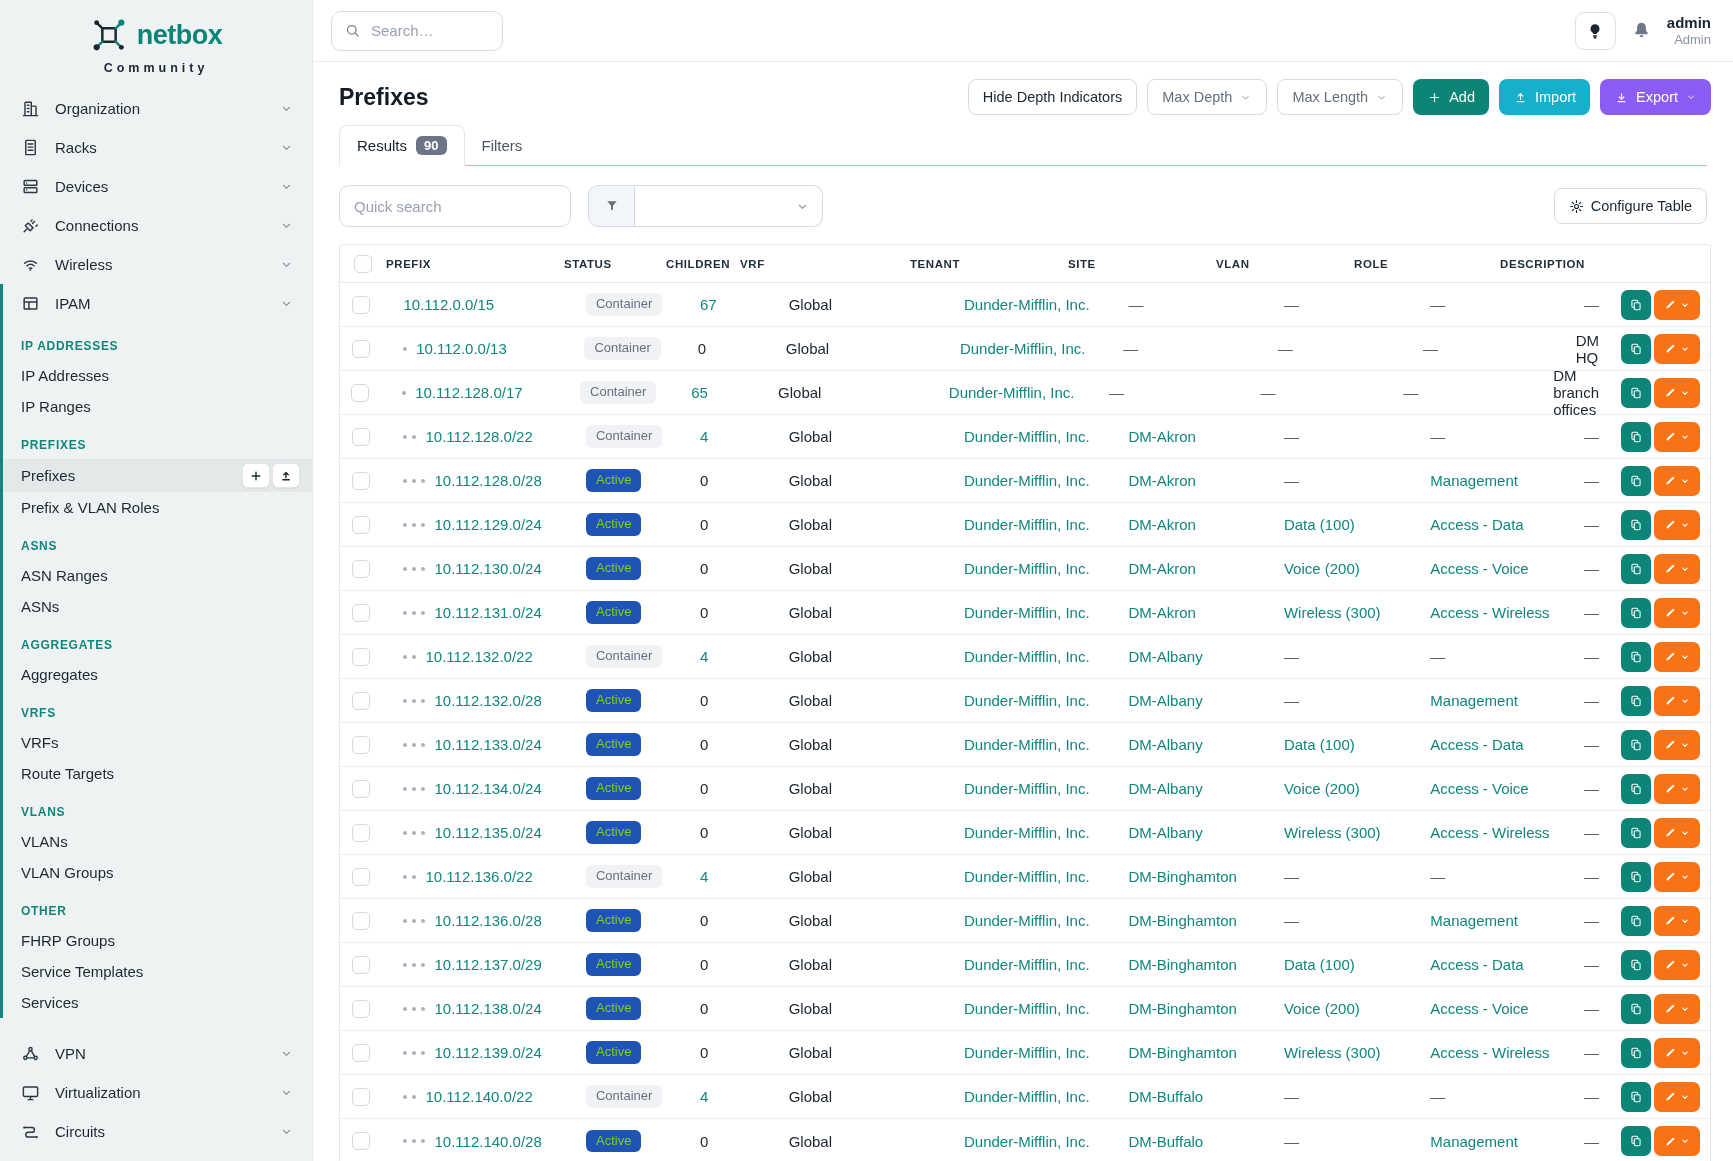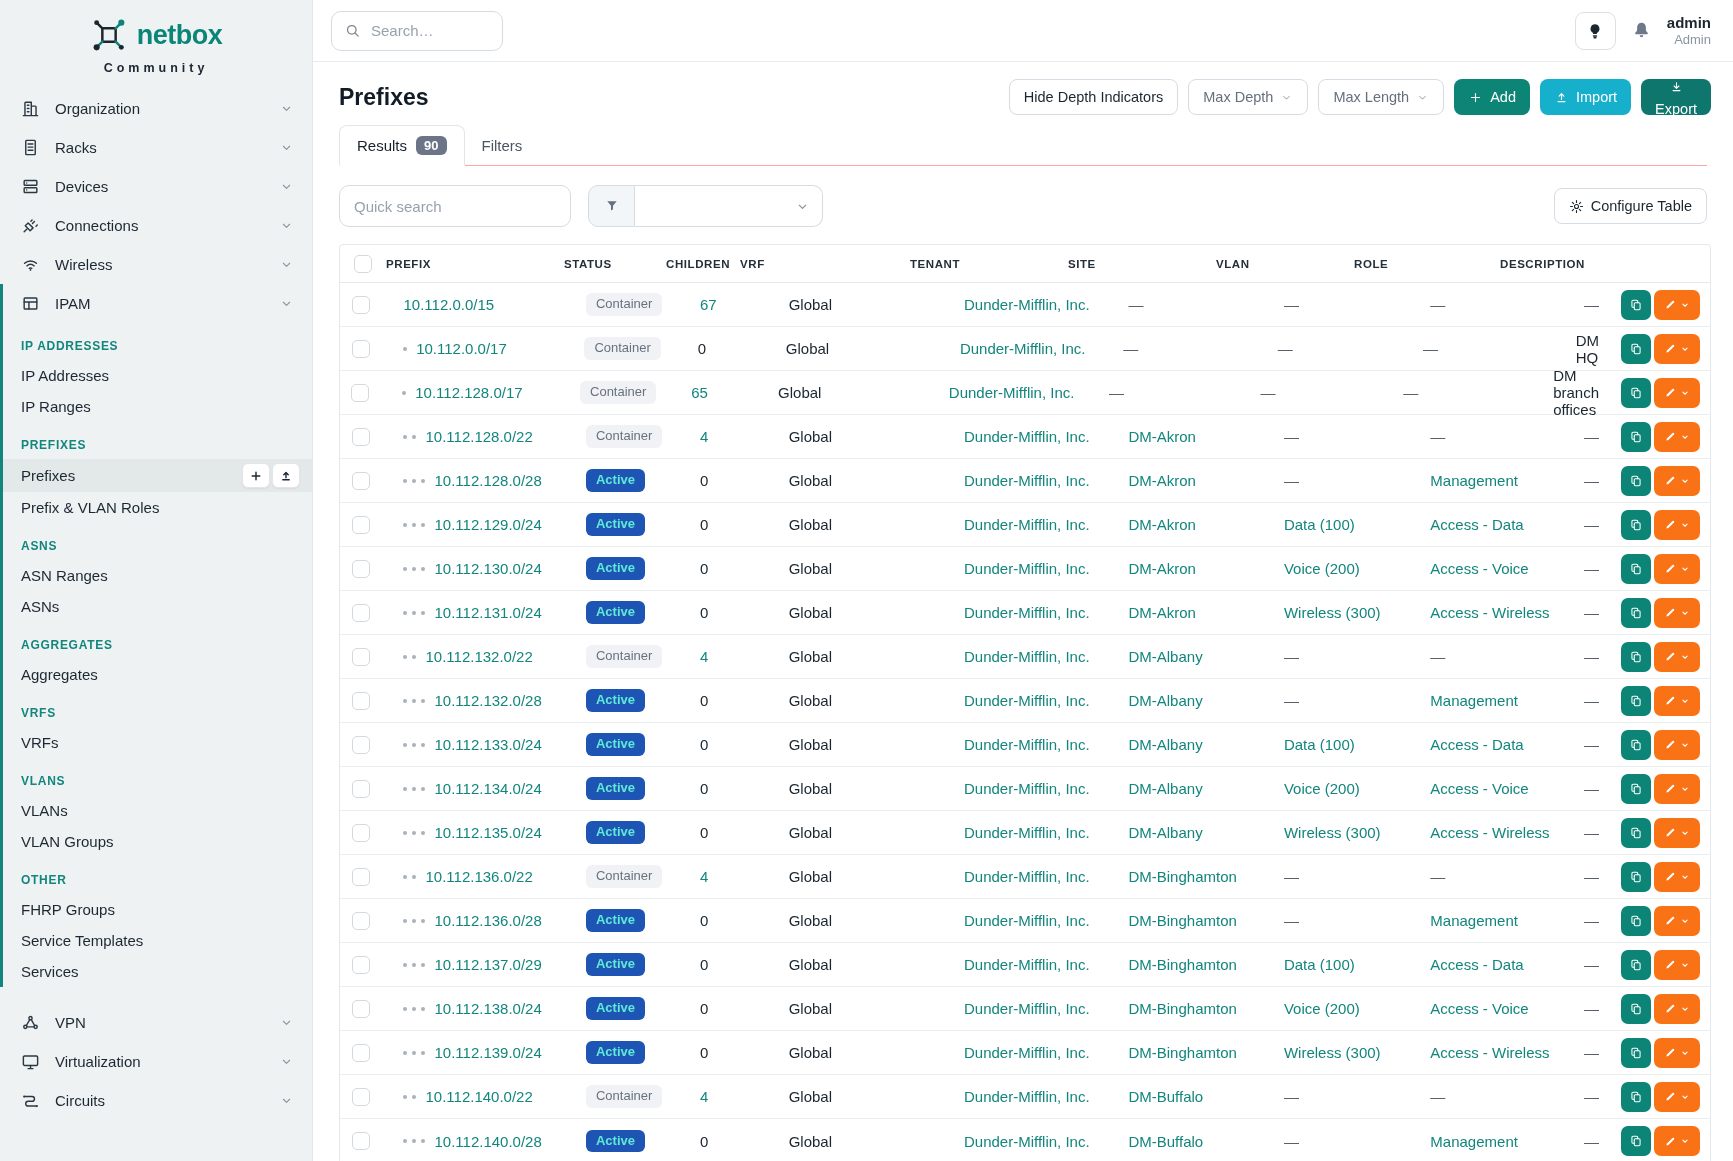--- a/index.html
+++ b/index.html
@@ -61,21 +61,21 @@
   .head-actions { margin-left:auto; display:flex; align-items:center; gap:10px; }
   .btn { height:36px; border-radius:8px; font-size:14.5px; font-family:inherit; display:inline-flex; align-items:center; gap:7px; padding:0 14px; cursor:pointer; border:none; }
   .btn svg { width:15px; height:15px; }
   .btn-outline { background:#fff; border:1px solid #d6dce3; color:#1b2630; }
   .btn-outline.muted { color:#66707d; }
   .btn-outline .chev-g { color:#8a94a1; }
   .btn-outline .chev-g svg { width:13px; height:13px; }
   .btn-solid { color:#fff; font-weight:500; }
   .btn-add { background:#0c8577; }
   .btn-import { background:#17b0cc; }
-  .btn-export { background:#0f766e;flex-direction:column; }
+  .btn-export { background:#8b5cf6; }
   .btn-solid svg { stroke:#fff; }
 
   .tabs { margin:4px 26px 0 26px; display:flex; border-bottom:1px solid #fca5a5; }
   .tab { padding:10px 17px; font-size:15px; color:#4c5662; display:flex; align-items:center; gap:9px; cursor:pointer; }
   .tab.active { background:#fff; border:1px solid #e2e6ea; border-bottom:1px solid #fff; border-radius:8px 8px 0 0; margin-bottom:-1px; color:#16202b; }
   .tab-badge { background:#6c7587; color:#fff; border-radius:6px; padding:2px 8px; font-size:13px; font-weight:600; }
 
   .controls { display:flex; align-items:center; padding:19px 26px 15px 26px; }
   .quick { width:232px; height:42px; border:1px solid #d6dce3; border-radius:10px; padding:0 14px; font-size:15px; font-family:inherit; outline:none; color:#1b2630; }
   .quick::placeholder { color:#98a1ae; }
@@ -105,21 +105,21 @@
   .c-role { width:146px; }
   .c-desc { flex:1; }
   .c-actions { width:92px; display:flex; justify-content:flex-end; gap:3px; padding-right:10px; }
   .cbx { width:18px; height:18px; appearance:none; border:1px solid #d2d9df; border-radius:5px; background:#fff; cursor:pointer; }
   .link { color:#12867d; cursor:pointer; }
   .dash { color:#57616c; }
   .plain { color:#1b2630; }
   .dots { display:inline-flex; gap:5px; margin-right:9px; }
   .dot { width:4px; height:4px; border-radius:50%; background:#a9b2bb; }
   .badge { display:inline-block; padding:4px 10px; border-radius:6px; font-size:13px; line-height:1.15; }
-  .badge-active { background:#1e55b4; color:#5eead4; font-weight:700; }
+  .badge-active { background:#1e55b4; color:#84cc16; font-weight:400; }
   .badge-container { background:#f0f2f5; color:#68727f; }
   .act { height:30px; border-radius:7px; border:none; display:inline-flex; align-items:center; justify-content:center; color:#fff; cursor:pointer; }
   .act svg { stroke:#fff; }
   .act-copy { width:30px; background:#0c8577; }
   .act-copy svg { width:14px; height:14px; }
   .act-edit { width:46px; background:#f97316; gap:3px; }
   .act-edit .pencil svg { width:13px; height:13px; }
   .act-edit .chevw svg { width:10px; height:10px; stroke-width:2.6; }
 </style>
 </head>
@@ -263,20 +263,23 @@
         <div class="sub-item">
           <span>ASNs</span>
         </div>
         <div class="grp-head">AGGREGATES</div>
         <div class="sub-item">
           <span>Aggregates</span>
         </div>
         <div class="grp-head">VRFS</div>
         <div class="sub-item">
           <span>VRFs</span>
+        </div>
+        <div class="sub-item">
+          <span>Route Targets</span>
         </div>
         <div class="grp-head">VLANS</div>
         <div class="sub-item">
           <span>VLANs</span>
         </div>
         <div class="sub-item">
           <span>VLAN Groups</span>
         </div>
         <div class="grp-head">OTHER</div>
         <div class="sub-item">
@@ -522,21 +525,21 @@
           </div>
         </div>
         <div class="tr">
           <div class="c-check">
             <input class="cbx" type="checkbox" style="">
           </div>
           <div class="c-prefix">
             <span class="dots">
               <span class="dot"></span>
             </span>
-            <span class="link">10.112.0.0/17</span>
+            <span class="link">10.112.0.0/13</span>
           </div>
           <div class="c-status"><span class="badge badge-container">Container</span></div>
           <div class="c-children"><span class="plain">0</span></div>
           <div class="c-vrf"><span class="plain">Global</span></div>
           <div class="c-tenant"><span class="link">Dunder-Mifflin, Inc.</span></div>
           <div class="c-site"><span class="dash">—</span></div>
           <div class="c-vlan"><span class="dash">—</span></div>
           <div class="c-role"><span class="dash">—</span></div>
           <div class="c-desc"><span class="plain">DM HQ</span></div>
           <div class="c-actions">

